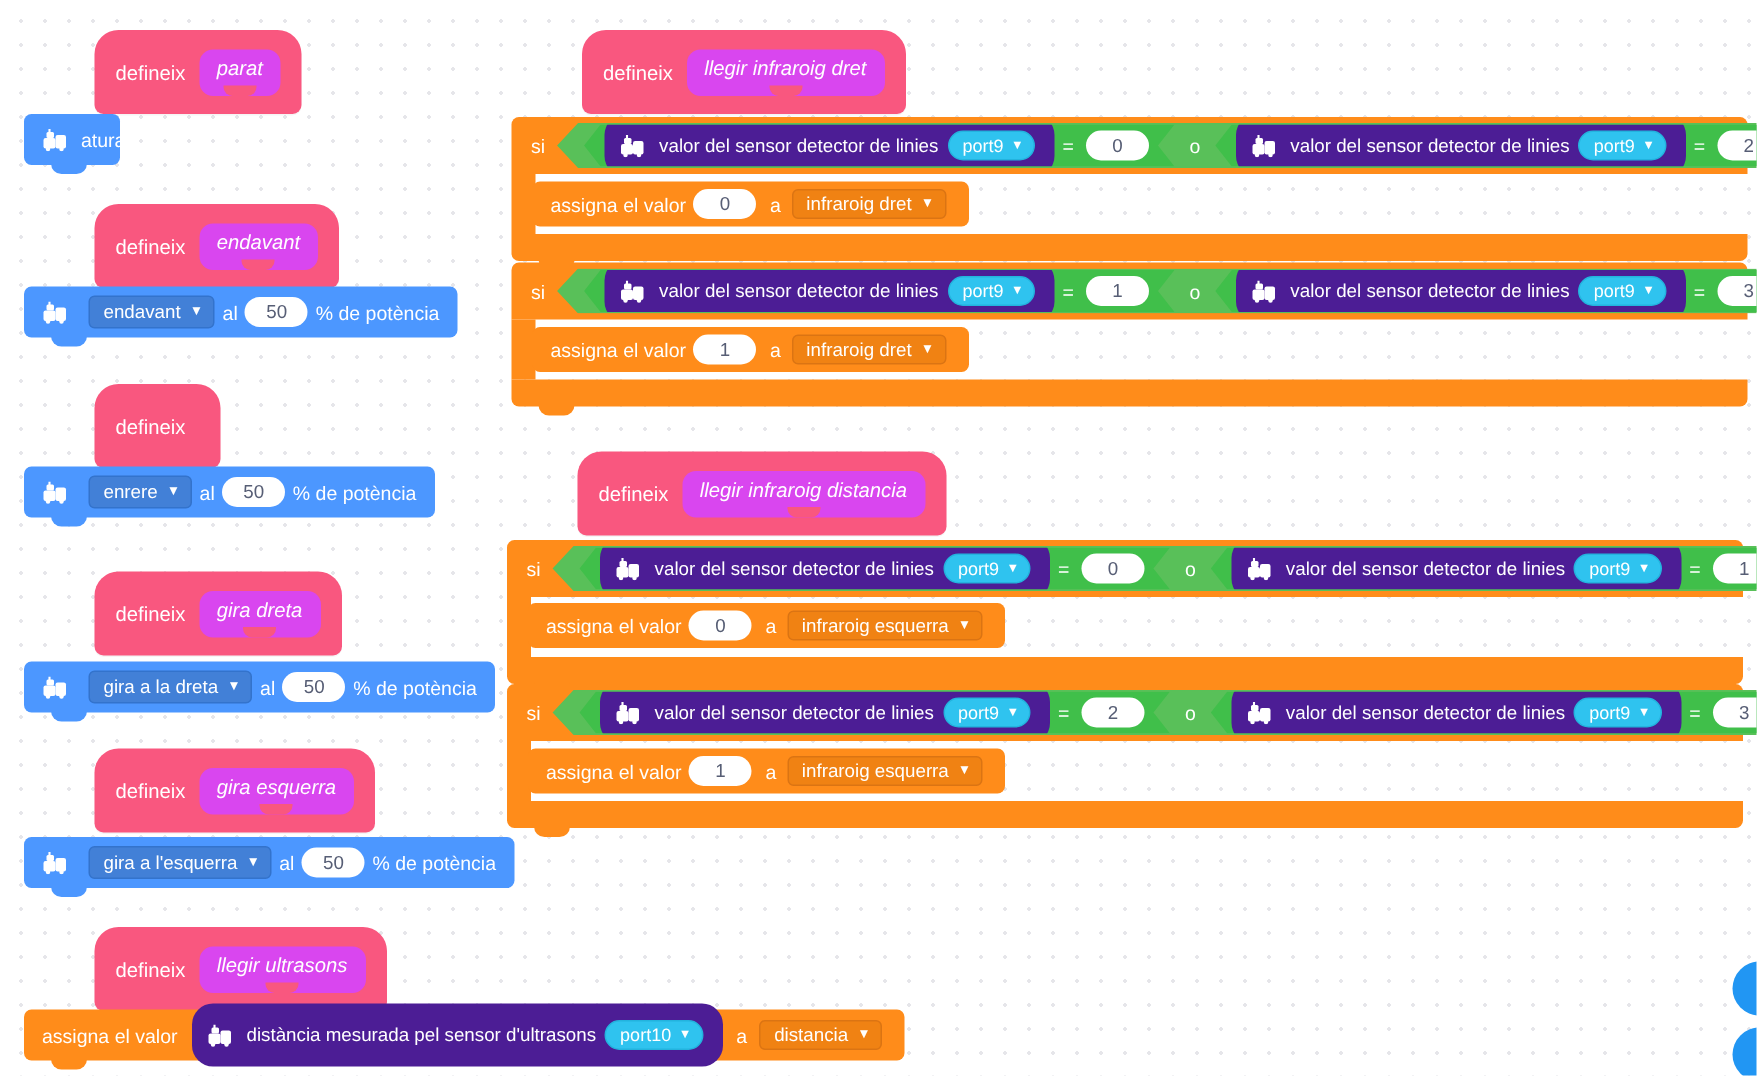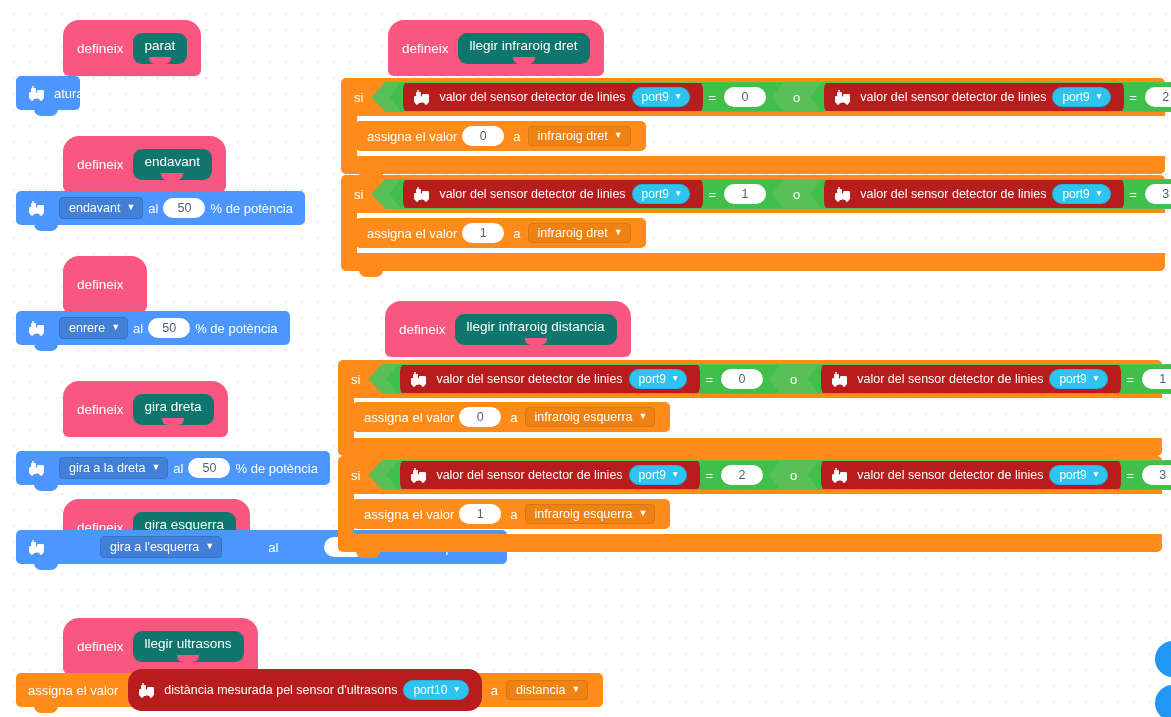--- a/index.html
+++ b/index.html
@@ -25,26 +25,27 @@
     border-radius:16px 16px 6px 6px;
     color:#fff;
     display:flex;align-items:center;
     padding:0 14px;
     font-size:13.5px;
     box-shadow:0 1px 0 rgba(0,0,0,0.04);
     margin-left:47px;
   }
   .hat .lbl{margin-right:9px;}
   .hat .proto{
-    background:#0f766e;
+    background:#d946ef;
     border-radius:9px;
     padding:5px 12px 11px 12px;
     position:relative;
     font-size:13.5px;
     line-height:15px;
+    font-style:italic;
   }
   .hat .proto::after{
     content:"";position:absolute;left:50%;bottom:0;transform:translateX(-50%);
     width:22px;height:7px;background:#F9577F;
     border-radius:0 0 6px 6px;
   }
   
   .notch-b{
     position:absolute;left:18px;bottom:-6px;width:24px;height:7px;
     border-radius:0 0 7px 7px;
@@ -120,21 +121,21 @@
   .num{
     display:inline-flex;align-items:center;justify-content:center;
     background:#fff;border-radius:11px;
     min-width:28px;height:20px;padding:0 7px;margin:0 5px;
     color:#575E75;font-size:12.5px;line-height:20px;
   }
 
   
   .rep-cy{
     display:inline-flex;align-items:center;
-    background:#b91c1c;
+    background:#4c1d95;
     border-radius:14px;
     height:42px;padding:0 9px 0 10px;
     color:#fff;font-size:12.5px;white-space:nowrap;
   }
   .eq{margin:0 3px 0 5px;font-size:13px;}
 
   
   .cblock{position:absolute;}
   .cblock .top{
     position:relative;background:#FF8C1A;border-radius:5px 5px 0 0;
@@ -246,21 +247,21 @@
     <span class="txt">al</span>
     <span class="num">50</span>
     <span class="txt">% de potència</span>
     <span class="notch-b"></span>
   </div>
 
   <div class="blk hat" style="left:16px;top:381px;height:56px;">
     <span class="lbl txt">defineix</span>
     <span class="proto txt">gira dreta</span>
   </div>
-  <div class="blk cmd-blue" style="left:16px;top:451px;">
+  <div class="blk cmd-blue" style="left:16px;top:441px;">
     <span class="rbt">
         <svg width="19" height="15" viewBox="0 0 19 15">
           <rect x="1" y="6" width="8" height="7" rx="1.4" fill="#fff"></rect>
           <rect x="9" y="4" width="7" height="9" rx="1.4" fill="#fff"></rect>
           <rect x="3" y="2" width="5" height="4" rx="1" fill="#fff"></rect>
           <circle cx="4" cy="13.3" r="1.5" fill="#fff"></circle>
           <circle cx="13" cy="13.3" r="1.5" fill="#fff"></circle>
           <rect x="4.3" y="0" width="1.4" height="2.6" fill="#fff"></rect>
         </svg>
       </span>
@@ -271,21 +272,21 @@
     <span class="txt">al</span>
     <span class="num">50</span>
     <span class="txt">% de potència</span>
     <span class="notch-b"></span>
   </div>
 
   <div class="blk hat" style="left:16px;top:499px;height:56px;">
     <span class="lbl txt">defineix</span>
     <span class="proto txt">gira esquerra</span>
   </div>
-  <div class="blk cmd-blue" style="left:16px;top:530px;gap:41px;">
+  <div class="blk cmd-blue" style="left:16px;top:558px;">
     <span class="rbt">
         <svg width="19" height="15" viewBox="0 0 19 15">
           <rect x="1" y="6" width="8" height="7" rx="1.4" fill="#fff"></rect>
           <rect x="9" y="4" width="7" height="9" rx="1.4" fill="#fff"></rect>
           <rect x="3" y="2" width="5" height="4" rx="1" fill="#fff"></rect>
           <circle cx="4" cy="13.3" r="1.5" fill="#fff"></circle>
           <circle cx="13" cy="13.3" r="1.5" fill="#fff"></circle>
           <rect x="4.3" y="0" width="1.4" height="2.6" fill="#fff"></rect>
         </svg>
       </span>

